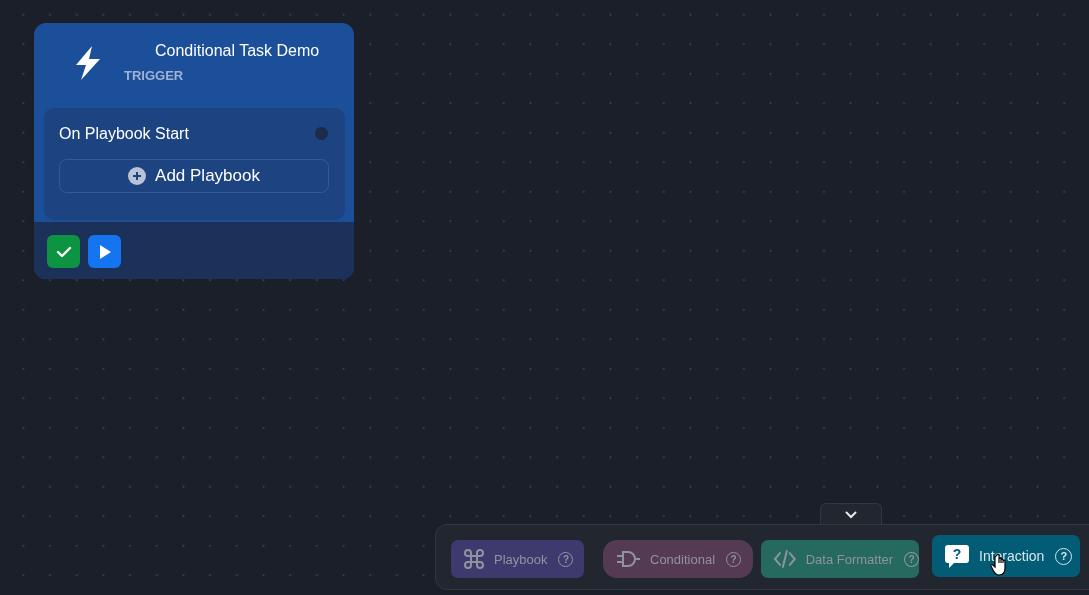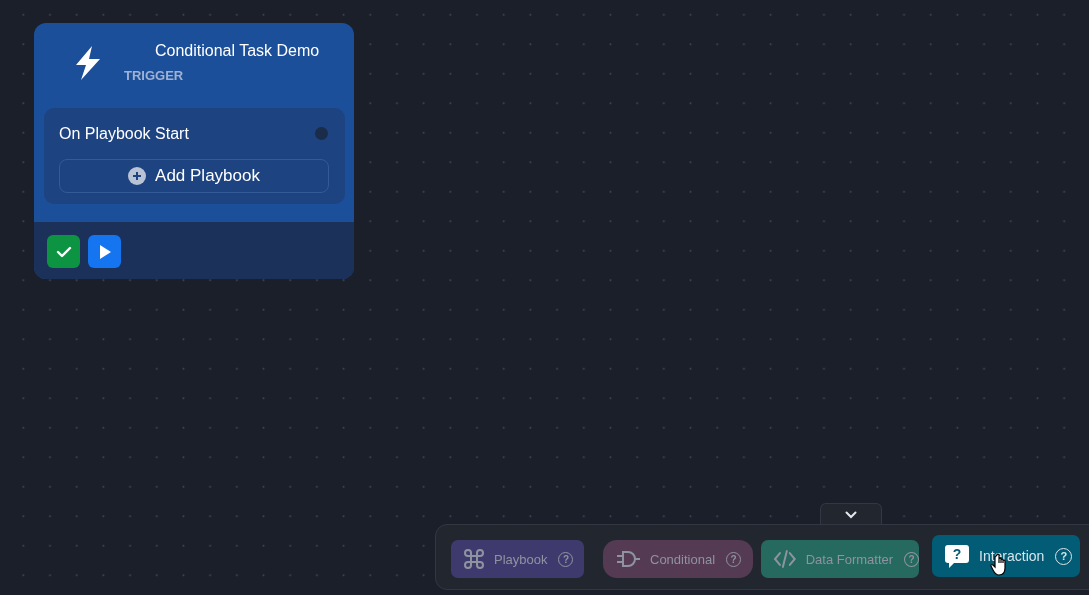--- a/index.html
+++ b/index.html
@@ -25,21 +25,21 @@
     .node-icon { position: absolute; left: 36px; top: 20px; width: 36px; height: 40px; }
     .node-title {
       position: absolute; left: 90px; top: 19px;
       color: #ffffff; font-size: 16px; font-weight: 400; margin-left: 31px;
     }
     .node-subtitle {
       position: absolute; left: 90px; top: 45px;
       color: #9fb2d3; font-size: 13px; font-weight: 700;
     }
     .node-body {
-      position: absolute; left: 10px; top: 85px; width: 301px; height: 96px;
+      position: absolute; left: 10px; top: 85px; width: 301px; height: 112px;
       background: #1e4381; border-radius: 10px; padding-left: 21px;
     }
     .trigger-label {
       position: absolute; left: 15px; top: 17px;
       color: #ffffff; font-size: 16px;
     }
     .handle-dot {
       position: absolute; left: 271px; top: 19px; width: 13px; height: 13px;
       border-radius: 50%; background: #1b2b4a;
     }

